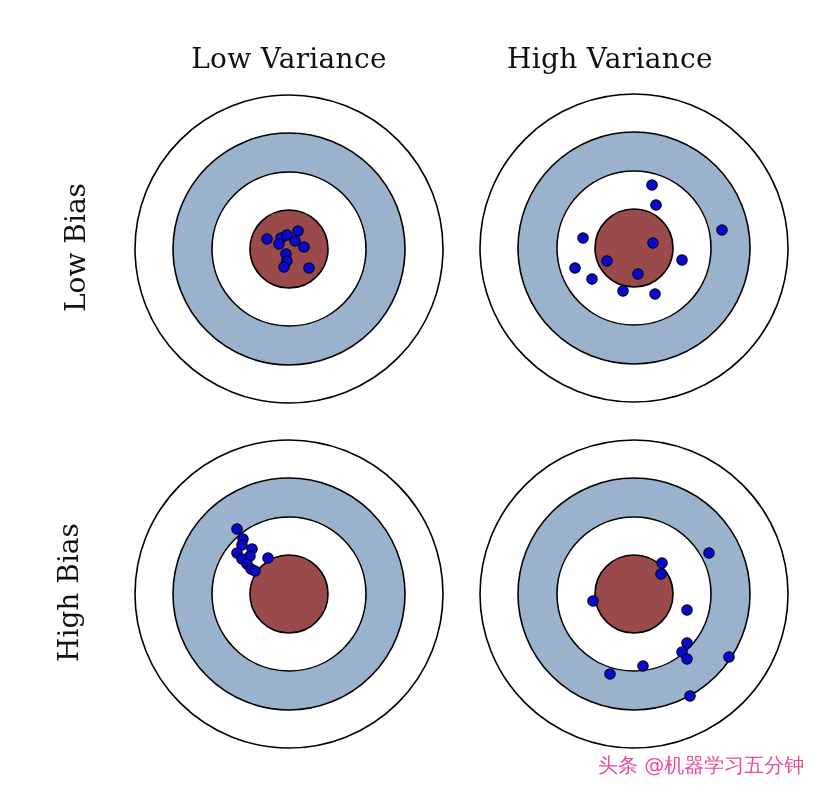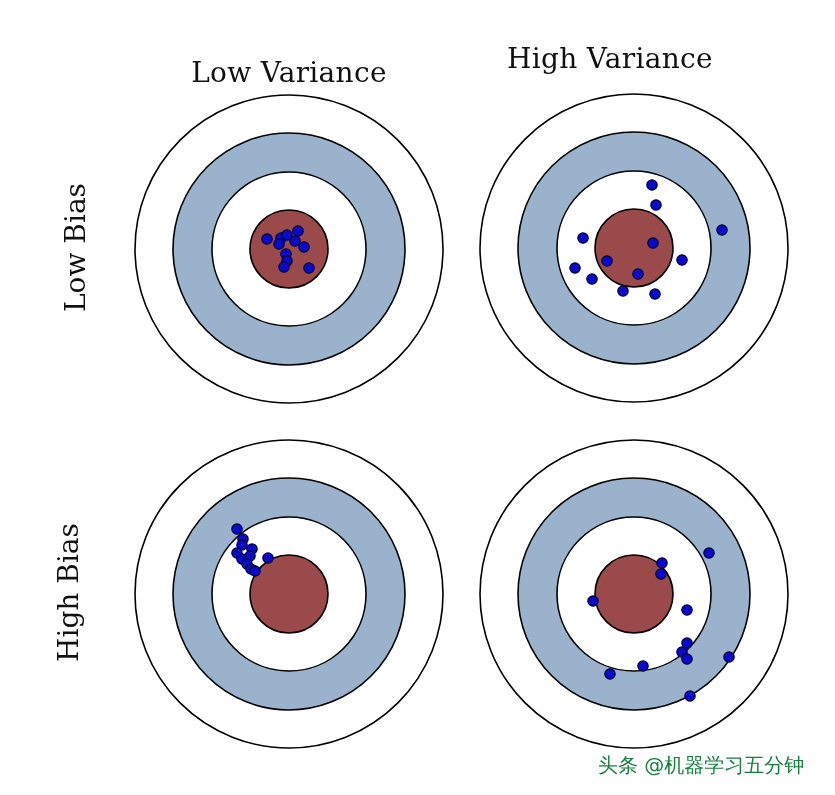--- a/index.html
+++ b/index.html
@@ -1,25 +1,25 @@
 <!DOCTYPE html>
 <html><head>
   <meta charset="utf-8">
   <style>
     html, body { margin: 0; padding: 0; background: #ffffff; }
     body { width: 835px; height: 795px; position: relative; overflow: hidden; font-family: "DejaVu Serif", "Liberation Serif", serif; }
     .col-title { position: absolute; top: 42px; font-family: "DejaVu Serif", serif; font-size: 28px; color: #111; text-align: center; width: 300px; letter-spacing: 0.3px; }
     .row-title { position: absolute; font-family: "DejaVu Serif", serif; font-size: 28px; color: #111; white-space: nowrap; transform: rotate(-90deg); transform-origin: center center; text-align: center; width: 220px; }
     svg.targets { position: absolute; left: 0; top: 0; }
-    .watermark { position: absolute; left: 598px; top: 752px; font-family: "DejaVu Sans", sans-serif; font-size: 20px; color: #15803d; text-shadow: 0 0 2px #fff, 1px 1px 0 #fff; }
+    .watermark { position: absolute; left: 598px; top: 752px; font-family: "DejaVu Sans", sans-serif; font-size: 20px; color: #ec4899; text-shadow: 0 0 2px #fff, 1px 1px 0 #fff; }
   </style>
 </head>
 <body>
 
-<div class="col-title" style="left:139px;margin-top:14px;">Low Variance</div>
+<div class="col-title" style="left:139px;">Low Variance</div>
 <div class="col-title" style="left:460px;">High Variance</div>
 
 <div class="row-title" style="left:-35px; top:231px;">Low Bias</div>
 <div class="row-title" style="left:-42px; top:576px;">High Bias</div>
 
 <svg class="targets" width="835" height="795" viewBox="0 0 835 795">
   <g id="tgt-0">
       <circle cx="289" cy="249" r="154" fill="#ffffff" stroke="#000000" stroke-width="1.6"></circle>
       <circle cx="289" cy="249" r="116" fill="#9ab2cc" stroke="#000000" stroke-width="1.6"></circle>
       <circle cx="289" cy="249" r="77" fill="#ffffff" stroke="#000000" stroke-width="1.6"></circle>

